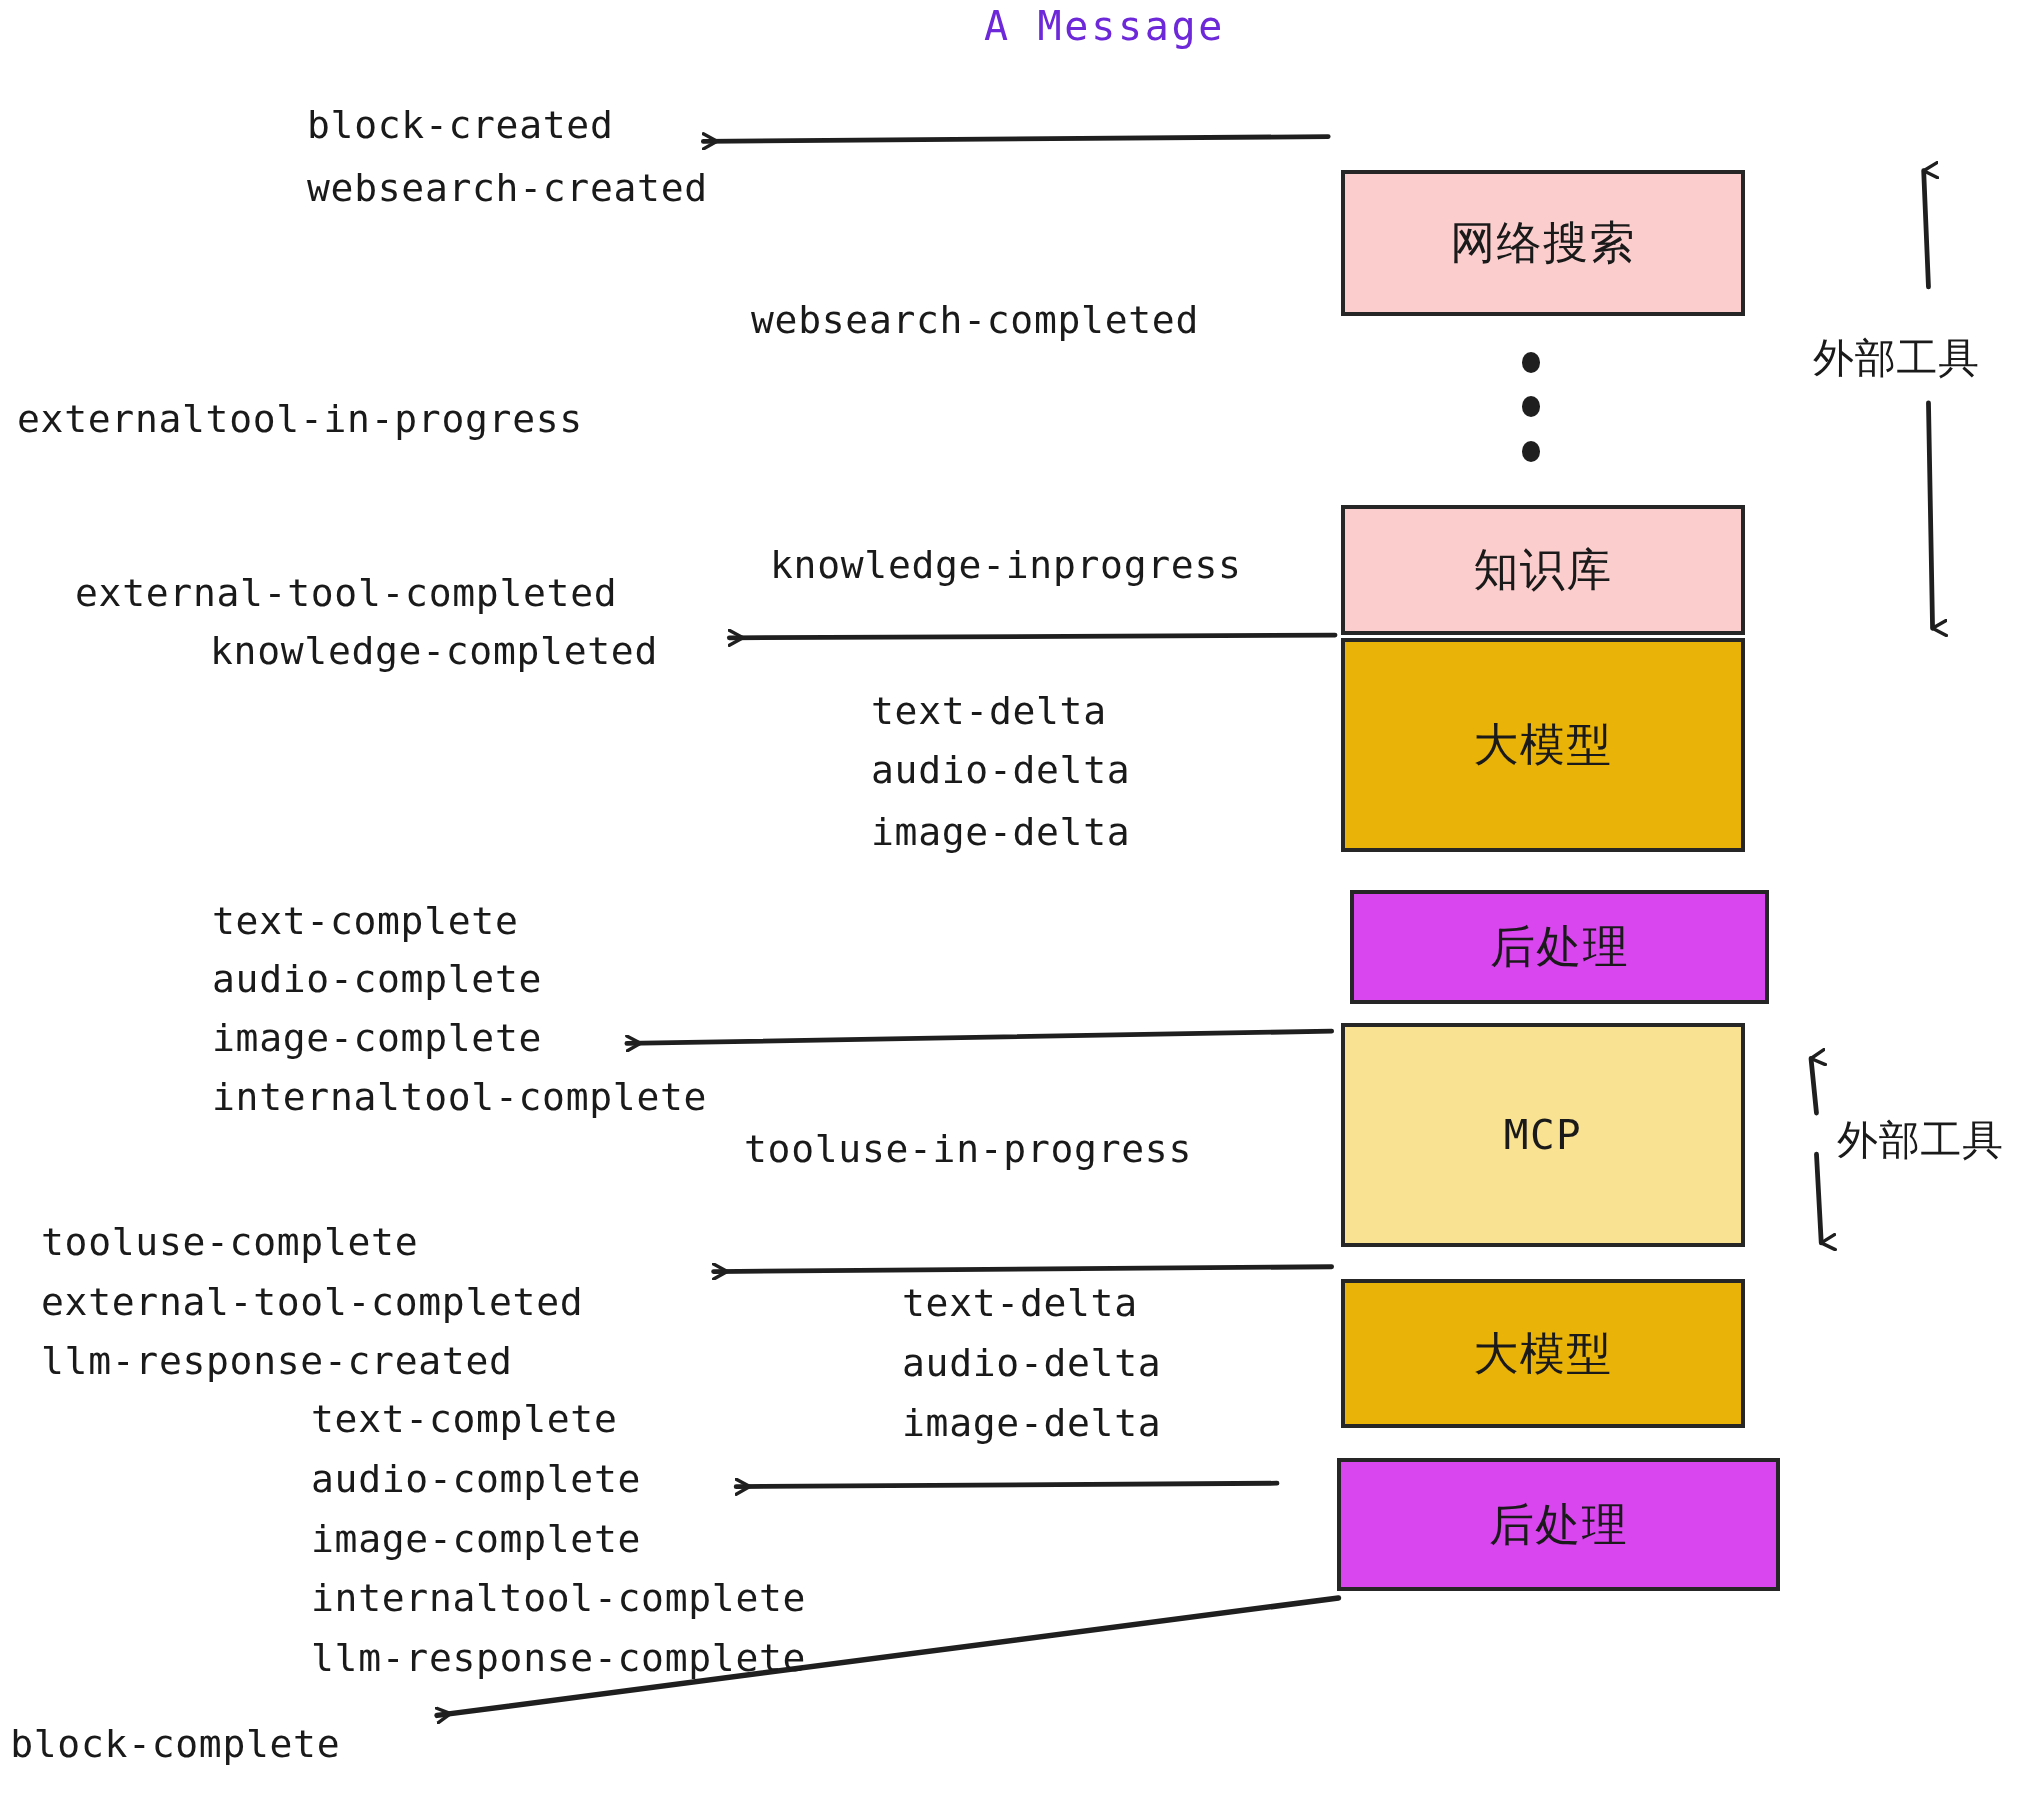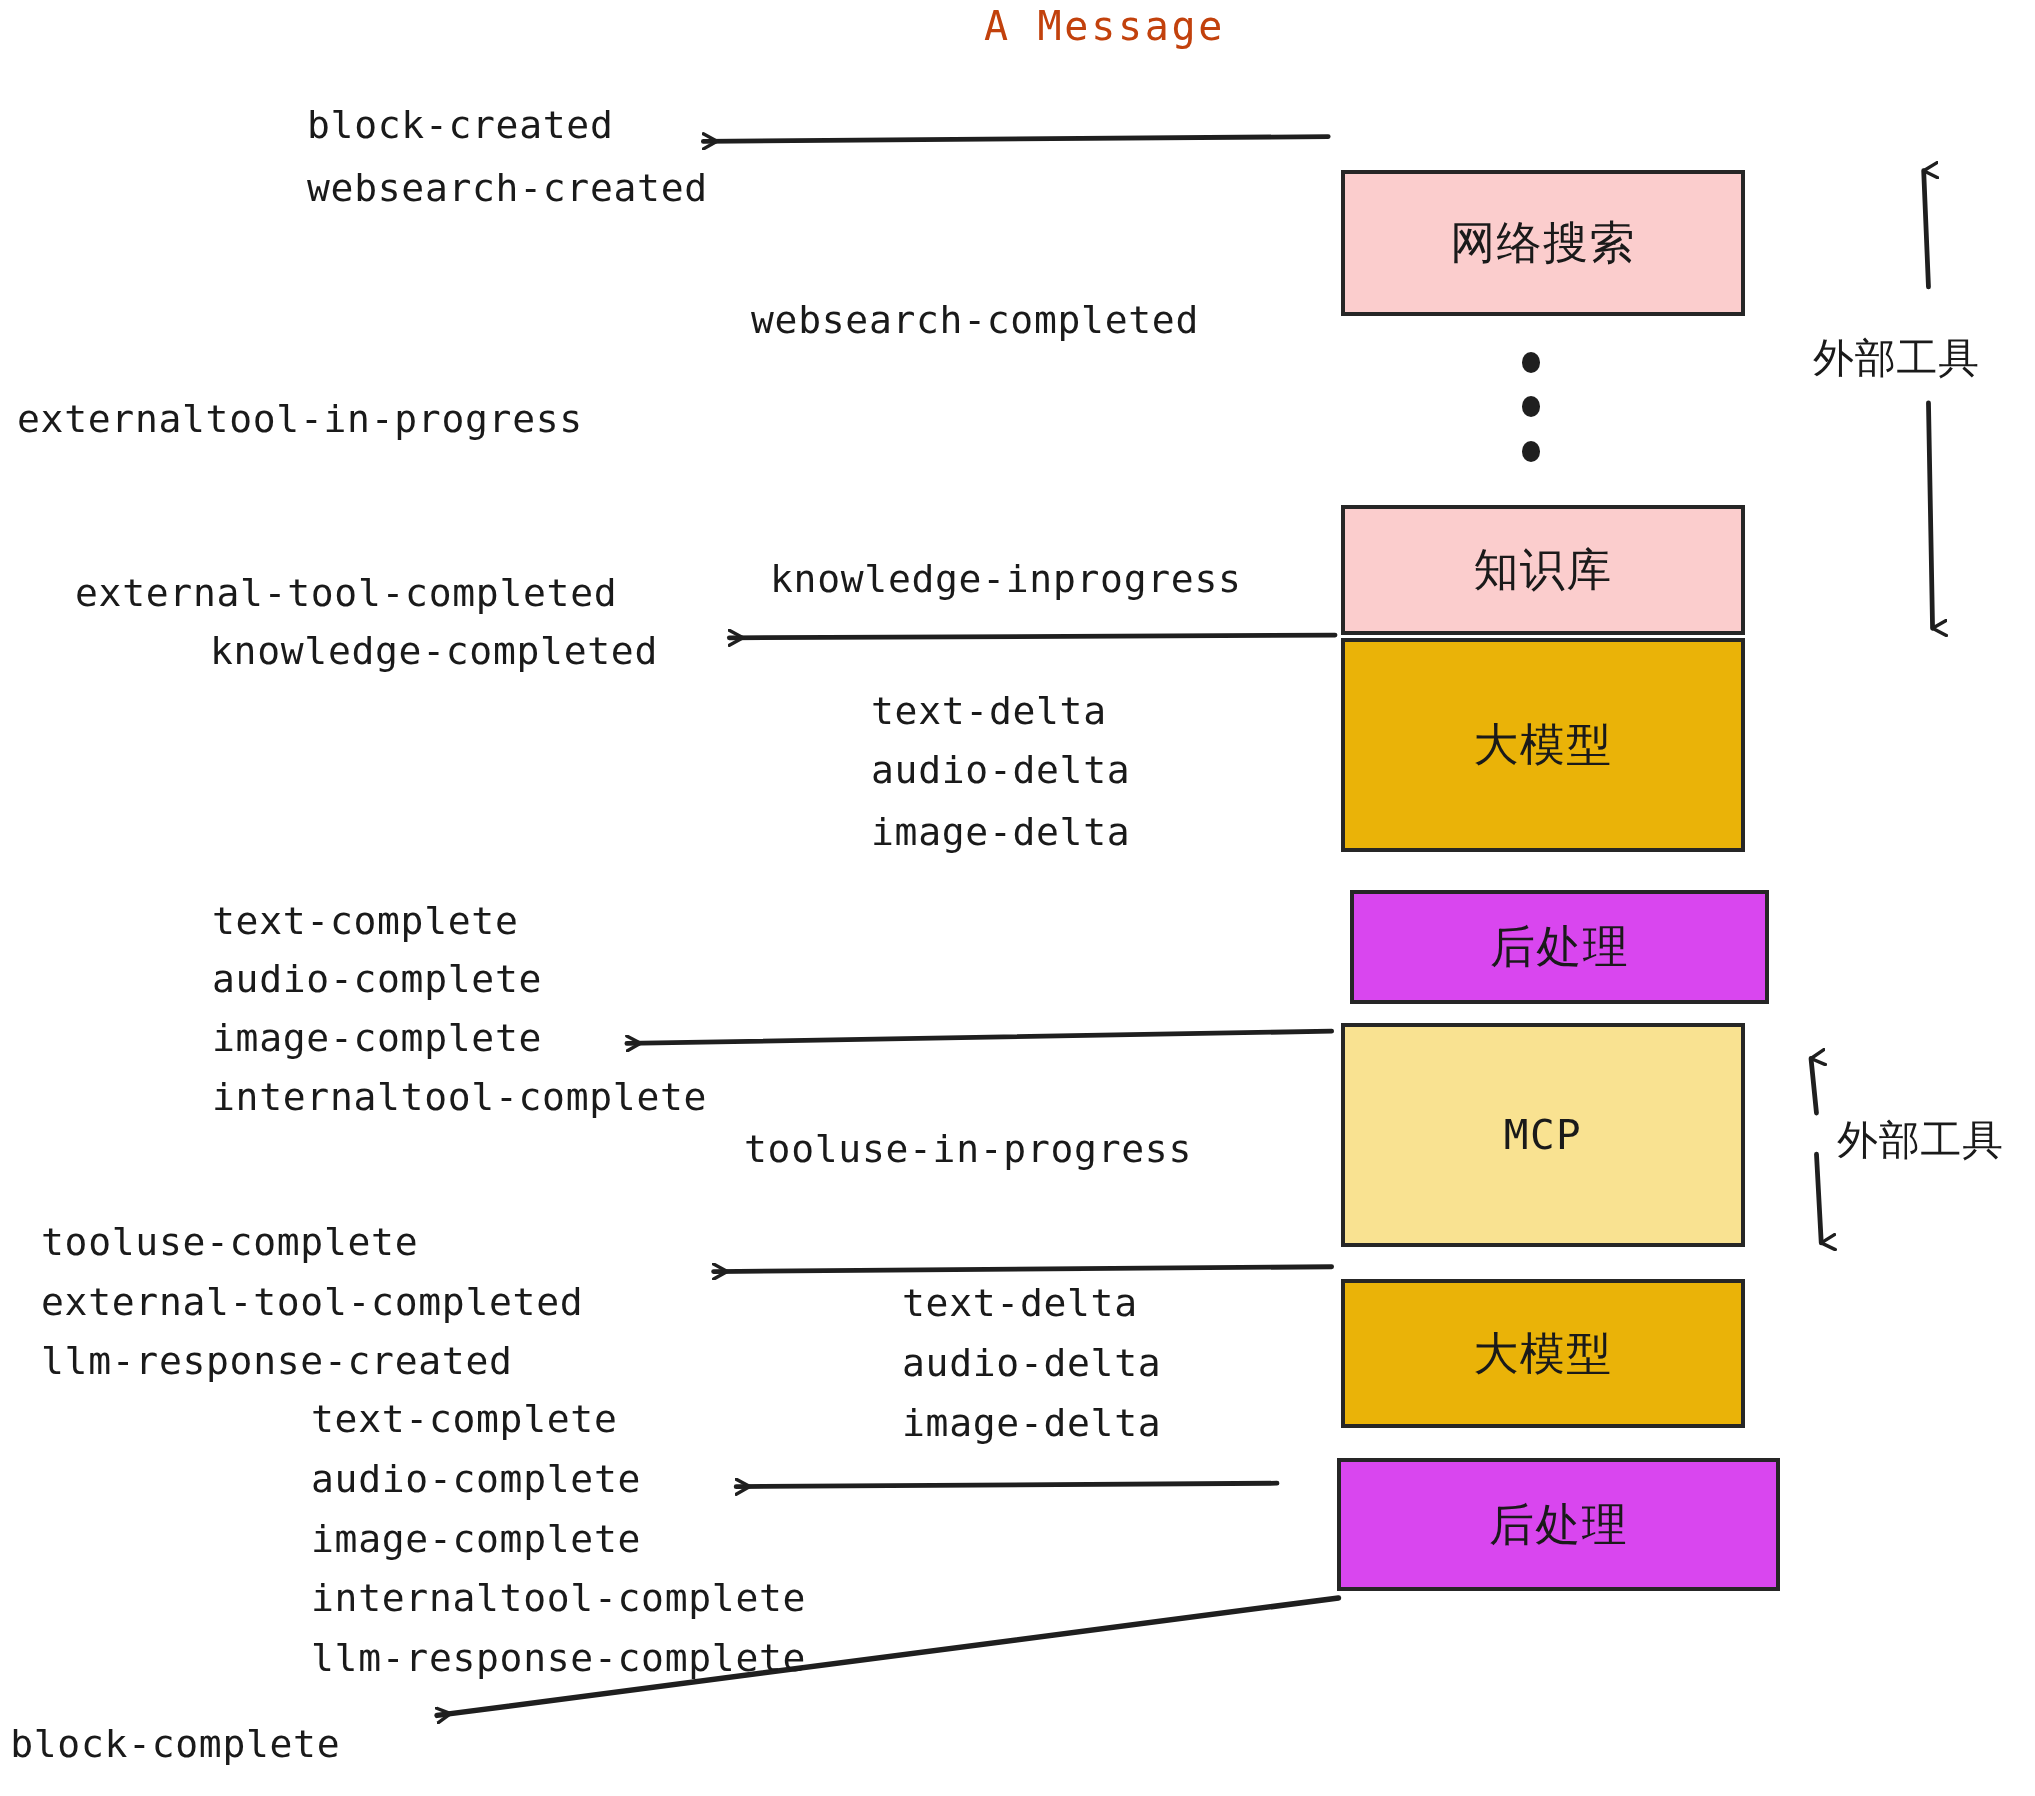--- a/index.html
+++ b/index.html
@@ -29,21 +29,21 @@
     letter-spacing: 0.7px;
     color: #1a1a1a;
     white-space: nowrap;
     line-height: 1;
   }
   .title {
     position: absolute;
     font-family: "DejaVu Sans Mono", "Liberation Mono", monospace;
     font-size: 40px;
     letter-spacing: 2.7px;
-    color: #c2410c;
+    color: #6d28d9;
     white-space: nowrap;
     line-height: 1;
   }
   .node {
     position: absolute;
     box-sizing: border-box;
     border: 4.1px solid #262626;
     display: flex;
     align-items: center;
     justify-content: center;
@@ -165,21 +165,21 @@
   <div class="dot" style="left:1522px; top:396px;"></div>
   <div class="dot" style="left:1522px; top:441px;"></div>
 
   <div class="side-label" style="left:1813px; top:338px;">外部工具</div>
   <div class="side-label" style="left:1837px; top:1120px;">外部工具</div>
 
   <div class="evt" style="left:307px; top:106px;">block-created</div>
   <div class="evt" style="left:307px; top:169px;">websearch-created</div>
   <div class="evt" style="left:751px; top:301px;">websearch-completed</div>
   <div class="evt" style="left:17px; top:400px;">externaltool-in-progress</div>
-  <div class="evt" style="left:770px; top:546px;margin-top:14px;">knowledge-inprogress</div>
+  <div class="evt" style="left:770px; top:546px;">knowledge-inprogress</div>
   <div class="evt" style="left:75px; top:574px;">external-tool-completed</div>
   <div class="evt" style="left:210px; top:632px;">knowledge-completed</div>
   <div class="evt" style="left:871px; top:692px;">text-delta</div>
   <div class="evt" style="left:871px; top:751px;">audio-delta</div>
   <div class="evt" style="left:871px; top:813px;">image-delta</div>
   <div class="evt" style="left:212px; top:902px;">text-complete</div>
   <div class="evt" style="left:212px; top:960px;">audio-complete</div>
   <div class="evt" style="left:212px; top:1019px;">image-complete</div>
   <div class="evt" style="left:212px; top:1078px;">internaltool-complete</div>
   <div class="evt" style="left:744px; top:1130px;">tooluse-in-progress</div>

